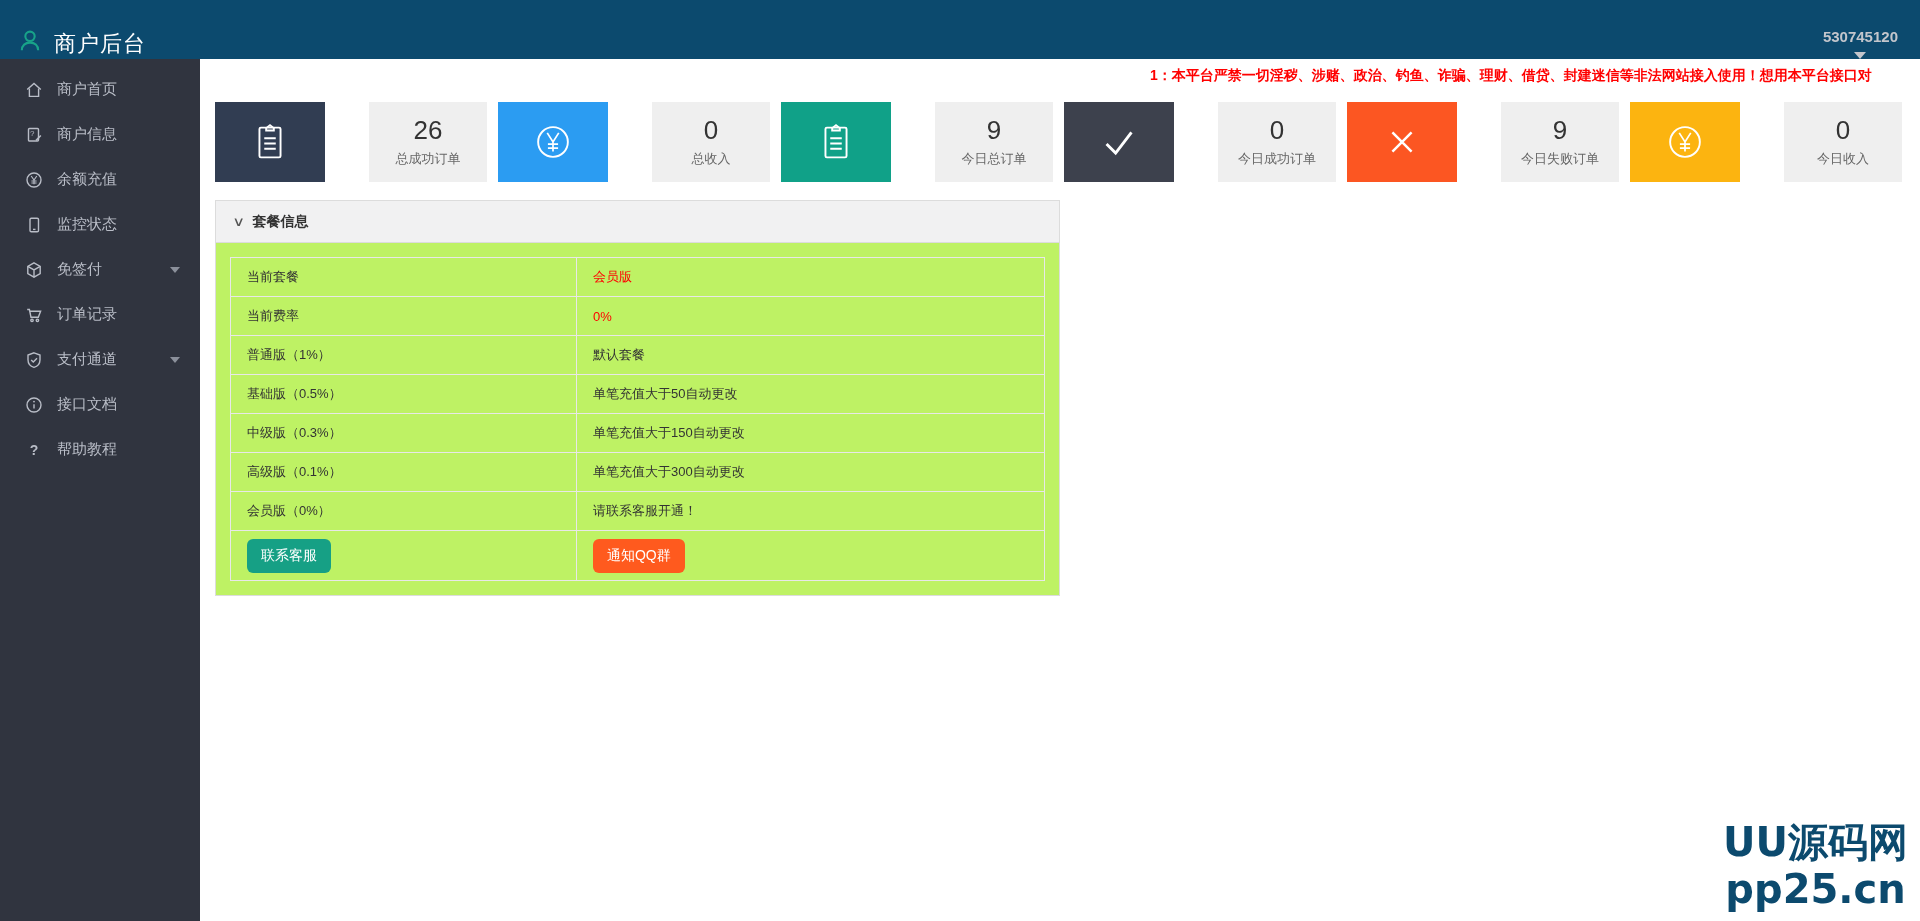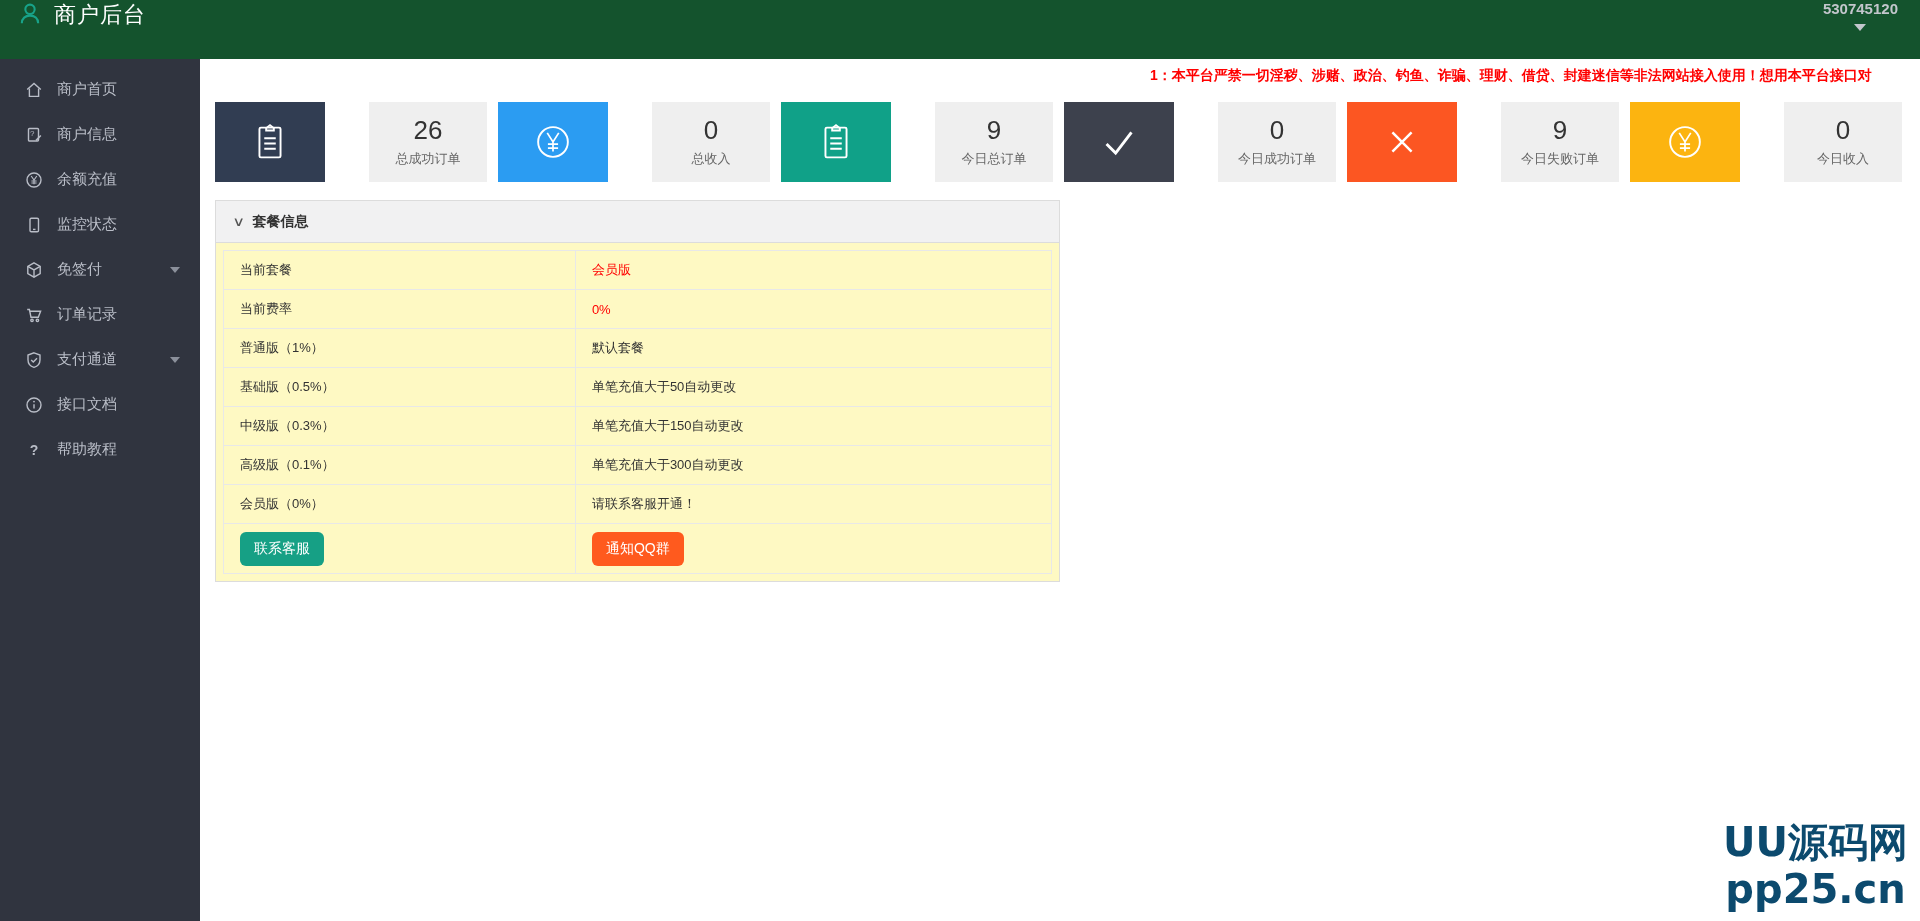--- a/index.html
+++ b/index.html
@@ -1,21 +1,21 @@
 <!DOCTYPE html>
 <html><head>
 <meta charset="utf-8">
 <style>
   * { margin:0; padding:0; box-sizing:border-box; }
   html,body { width:1920px; height:921px; overflow:hidden; background:#fff;
     font-family:"Liberation Sans","DejaVu Sans",sans-serif; }
 
   
   .topbar { position:absolute; top:0; left:0; width:1920px; height:59px;
-    background:#14532d; display:flex; align-items:flex-start; z-index:10; }
+    background:#0c4a6e; display:flex; align-items:flex-end; z-index:10; }
   .logo-wrap { display:flex; align-items:center; padding-left:16px; }
   .logo-wrap svg { width:28px; height:28px; }
   .app-title { color:#ffffff; font-size:22px; margin-left:10px; letter-spacing:1px; }
   .account { margin-left:auto; margin-right:22px; color:#c3c6cc; font-size:15px;
     font-weight:bold; cursor:pointer; display:flex; align-items:center; gap:7px;flex-direction:column; }
   .caret { display:inline-block; width:0; height:0; border-left:6px solid transparent;
     border-right:6px solid transparent; border-top:7px solid #c3c6cc; }
 
   
   .sidebar { position:absolute; top:59px; left:0; bottom:0; width:200px;
@@ -42,21 +42,21 @@
     align-items:center; justify-content:center; }
   .stat-value { font-size:26px; color:#333; line-height:1.1; }
   .stat-label { font-size:13px; color:#666; margin-top:5px; }
 
   
   .panel { position:absolute; top:141px; left:15px; width:845px; }
   .panel-header { height:43px; background:#f1f1f2; border:1px solid #dcdcdc;
     display:flex; align-items:center; padding-left:18px; cursor:pointer; }
   .panel-chevron { color:#555; font-size:13px; margin-right:9px; transform:scaleX(1.35); }
   .panel-title { font-size:14px; font-weight:bold; color:#333; }
-  .panel-body { border:1px solid #dcdcdc; border-top:none; background:#fef9c3; padding:7px; }
+  .panel-body { border:1px solid #dcdcdc; border-top:none; background:#bef264; padding:14px; }
   table.pkg { width:100%; border-collapse:collapse; border:1px solid #e8e8e8; }
   table.pkg td { border:1px solid #e8e8e8; height:39px; padding-left:16px;
     font-size:13px; color:#333; }
   table.pkg td.col-label { width:42.5%; }
   table.pkg td.red { color:#ff0000; }
   table.pkg tr.btn-row td { height:50px; }
   .pbtn { display:inline-block; border:none; color:#fff; font-size:14px;
     padding:8px 14px; border-radius:6px; cursor:pointer;
     font-family:"Liberation Sans","DejaVu Sans",sans-serif; }
 

